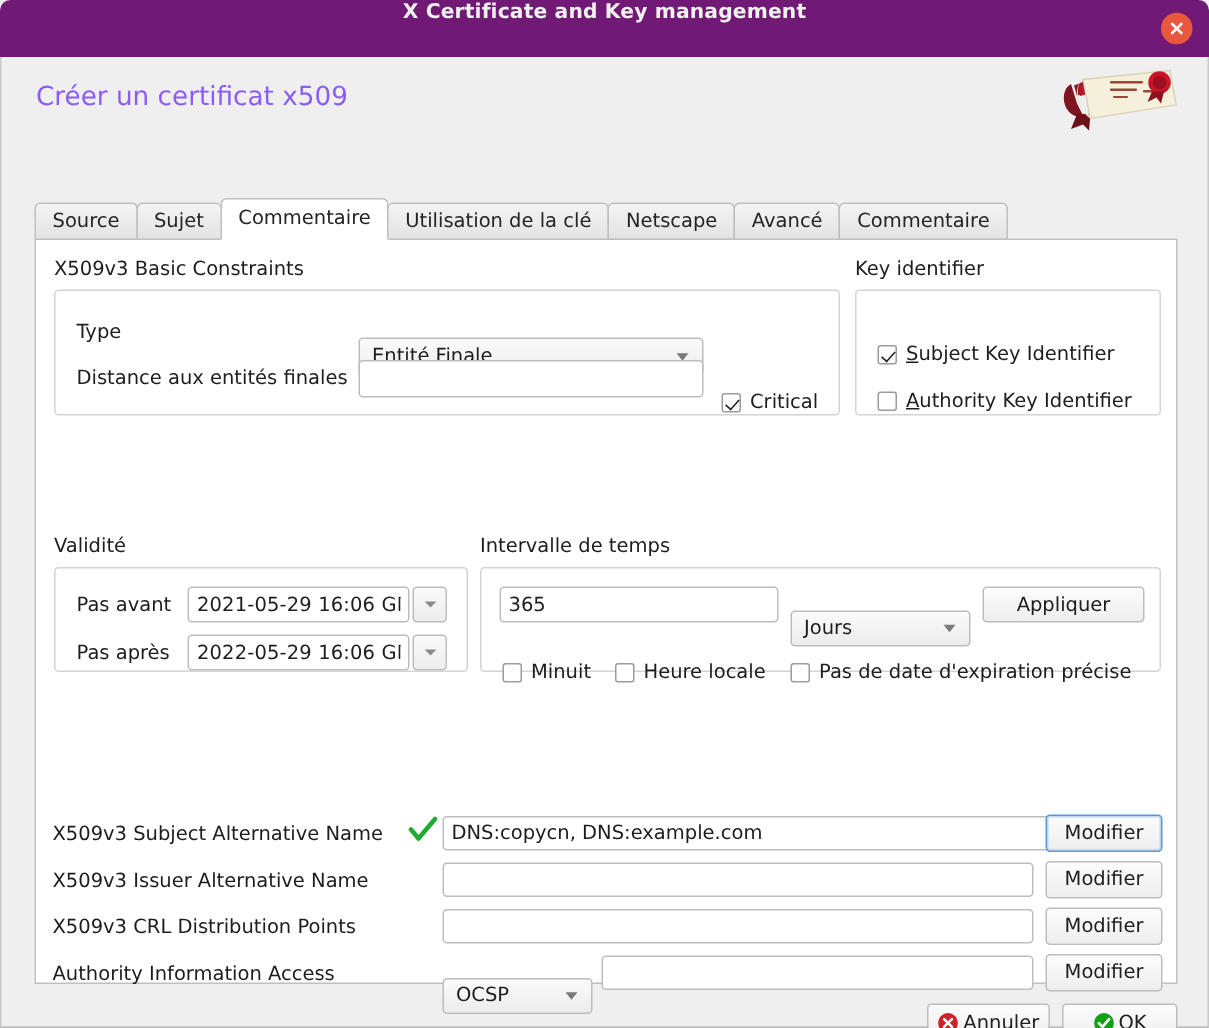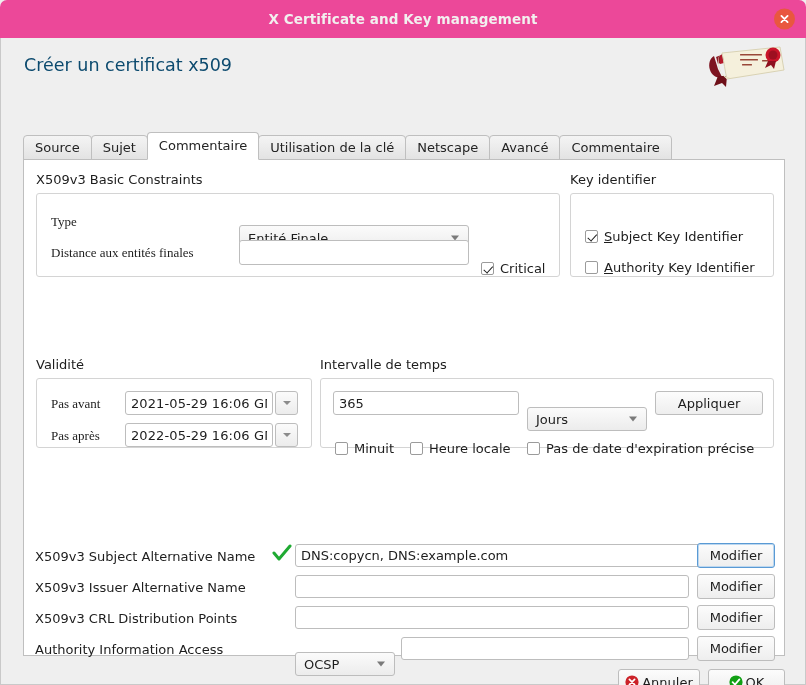--- a/index.html
+++ b/index.html
@@ -21,24 +21,23 @@
     position: absolute;
     left: 0; top: 0;
     width: 806px; height: 685px;
     box-sizing: border-box;
     background: #efefef;
   }
 
   #titlebar {
     position: relative;
     height: 38px;
-    background: #ec4899;
+    background: #701a75;
     border-radius: 7px 7px 0 0;
     display: flex;
-    align-items: center;
     justify-content: center;
   }
   #titlebar .title-text {
     color: #f2f0ef;
     font-size: 13.5px;
     font-weight: bold;
     letter-spacing: 0.1px;
   }
   #close-btn {
     position: absolute;
@@ -71,21 +70,21 @@
   }
 
   #heading-row {
     position: relative;
     height: 52px;
   }
   #page-heading {
     position: absolute;
     left: 23px; top: 17px;
     font-size: 17.5px;
-    color: #0c4a6e;
+    color: #8b5cf6;
   }
   #logo {
     position: absolute;
     right: 17px; top: 2px;
     width: 92px; height: 48px;
   }
 
   
   #tabbar {
     position: absolute;
@@ -151,21 +150,20 @@
     border: 1px solid #d4d4d4;
     border-radius: 3px;
     background: #ffffff;
   }
 
   .lbl {
     position: absolute;
     font-size: 13px;
     color: #1d1d1d;
     white-space: nowrap;
-    font-family: Liberation Serif, serif;
   }
 
   
   .txt {
     position: absolute;
     box-sizing: border-box;
     background: #ffffff;
     border: 1px solid #bdbdbd;
     border-radius: 3px;
     font-family: "DejaVu Sans", "Liberation Sans", sans-serif;

